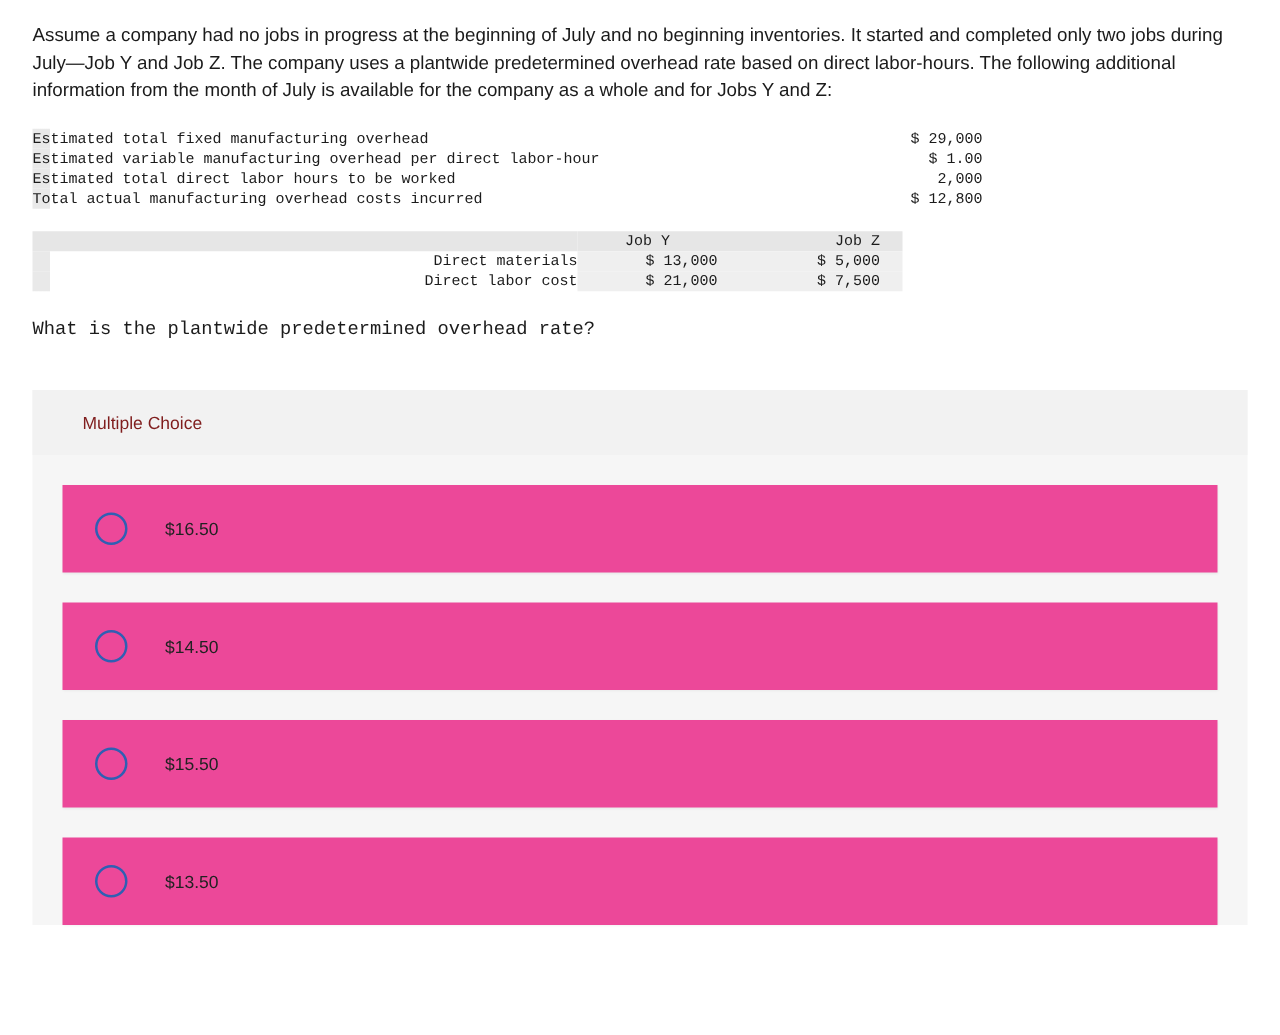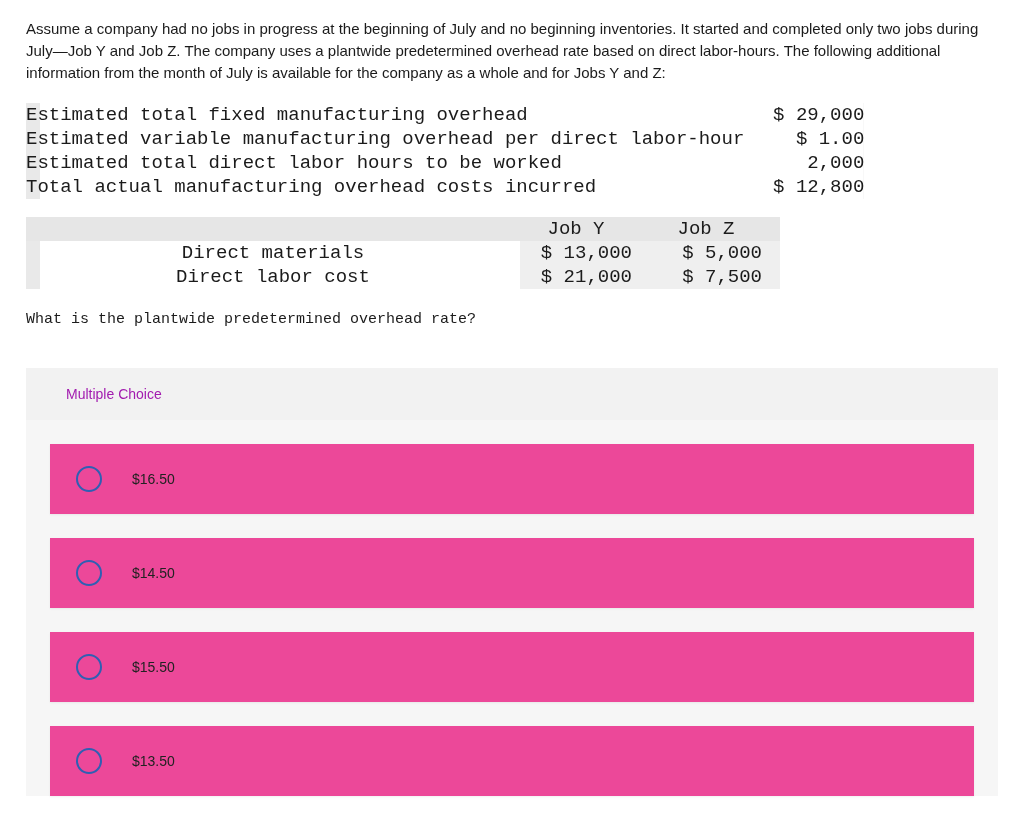--- a/index.html
+++ b/index.html
@@ -11,21 +11,21 @@
     color: #1b1b1b;
     background: #ffffff;
     width: 1024px;
   }
   .intro {
     line-height: 1.45;
     margin-bottom: 20px;
   }
   .mono {
     font-family: "Courier New", Courier, monospace;
-    font-size: 19px;
+    font-size: 12px;
     white-space: pre;
   }
   .info-table {
     border-collapse: collapse;
     margin-bottom: 18px;
   }
   .info-table td {
     padding: 1px 0;
     vertical-align: top;
   }
@@ -35,42 +35,42 @@
     background: linear-gradient(to right, #e9e9e9 0, #e9e9e9 14px, transparent 14px);
   }
   .job-table {
     border-collapse: collapse;
     margin-bottom: 22px;
   }
   .job-table th, .job-table td {
     padding: 1px 0;
     font-weight: normal;
   }
-  .job-table .c0 { width: 494px; text-align: center; }
+  .job-table .c0 { width: 436px; text-align: right; }
   .job-table .c1 { width: 130px; text-align: right; padding-right: 18px; }
   .job-table .c2 { width: 130px; text-align: right; padding-right: 18px; }
   .job-table thead th { background: #e6e6e6; text-align: center; }
   .job-table thead th.c0 { background: #e6e6e6; }
   .row-stripe td.c0 {
     background: linear-gradient(to right, #e9e9e9 0, #e9e9e9 14px, transparent 14px);
   }
   .row-stripe td.c1, .row-stripe td.c2 { background: #efefef; }
   .question {
     margin: 22px 0 40px 0;
     font-family: Liberation Mono, monospace;
   }
   .mc-wrap {
     background: #f6f6f6;
     padding: 0;
   }
   .mc-header {
     font-size: 14px;
     padding: 18px 40px;
     background: #f2f2f2;
-    color: #a21caf;
+    color: #7f1d1d;
     margin-bottom: 24px;
   }
   .choice {
     background: #ec4899;
     margin: 0 24px 24px 24px;
     padding: 22px 26px;
     box-shadow: 0 1px 2px rgba(0,0,0,0.06);
     display: flex;
     align-items: center;
     gap: 30px;
@@ -112,21 +112,21 @@
       <td class="val">$ 12,800</td>
     </tr>
   </tbody>
 </table>
 
 <table class="job-table mono">
   <thead>
     <tr>
       <th class="c0"></th>
       <th class="c1" style="text-align:center">Job Y</th>
-      <th class="c2" style="text-align:center">Job Z</th>
+      <th class="c2" style="text-align:right">Job Z</th>
     </tr>
   </thead>
   <tbody>
     <tr class="row-stripe">
       <td class="c0">Direct materials</td>
       <td class="c1">$ 13,000</td>
       <td class="c2">$ 5,000</td>
     </tr>
     <tr class="row-stripe">
       <td class="c0">Direct labor cost</td>

